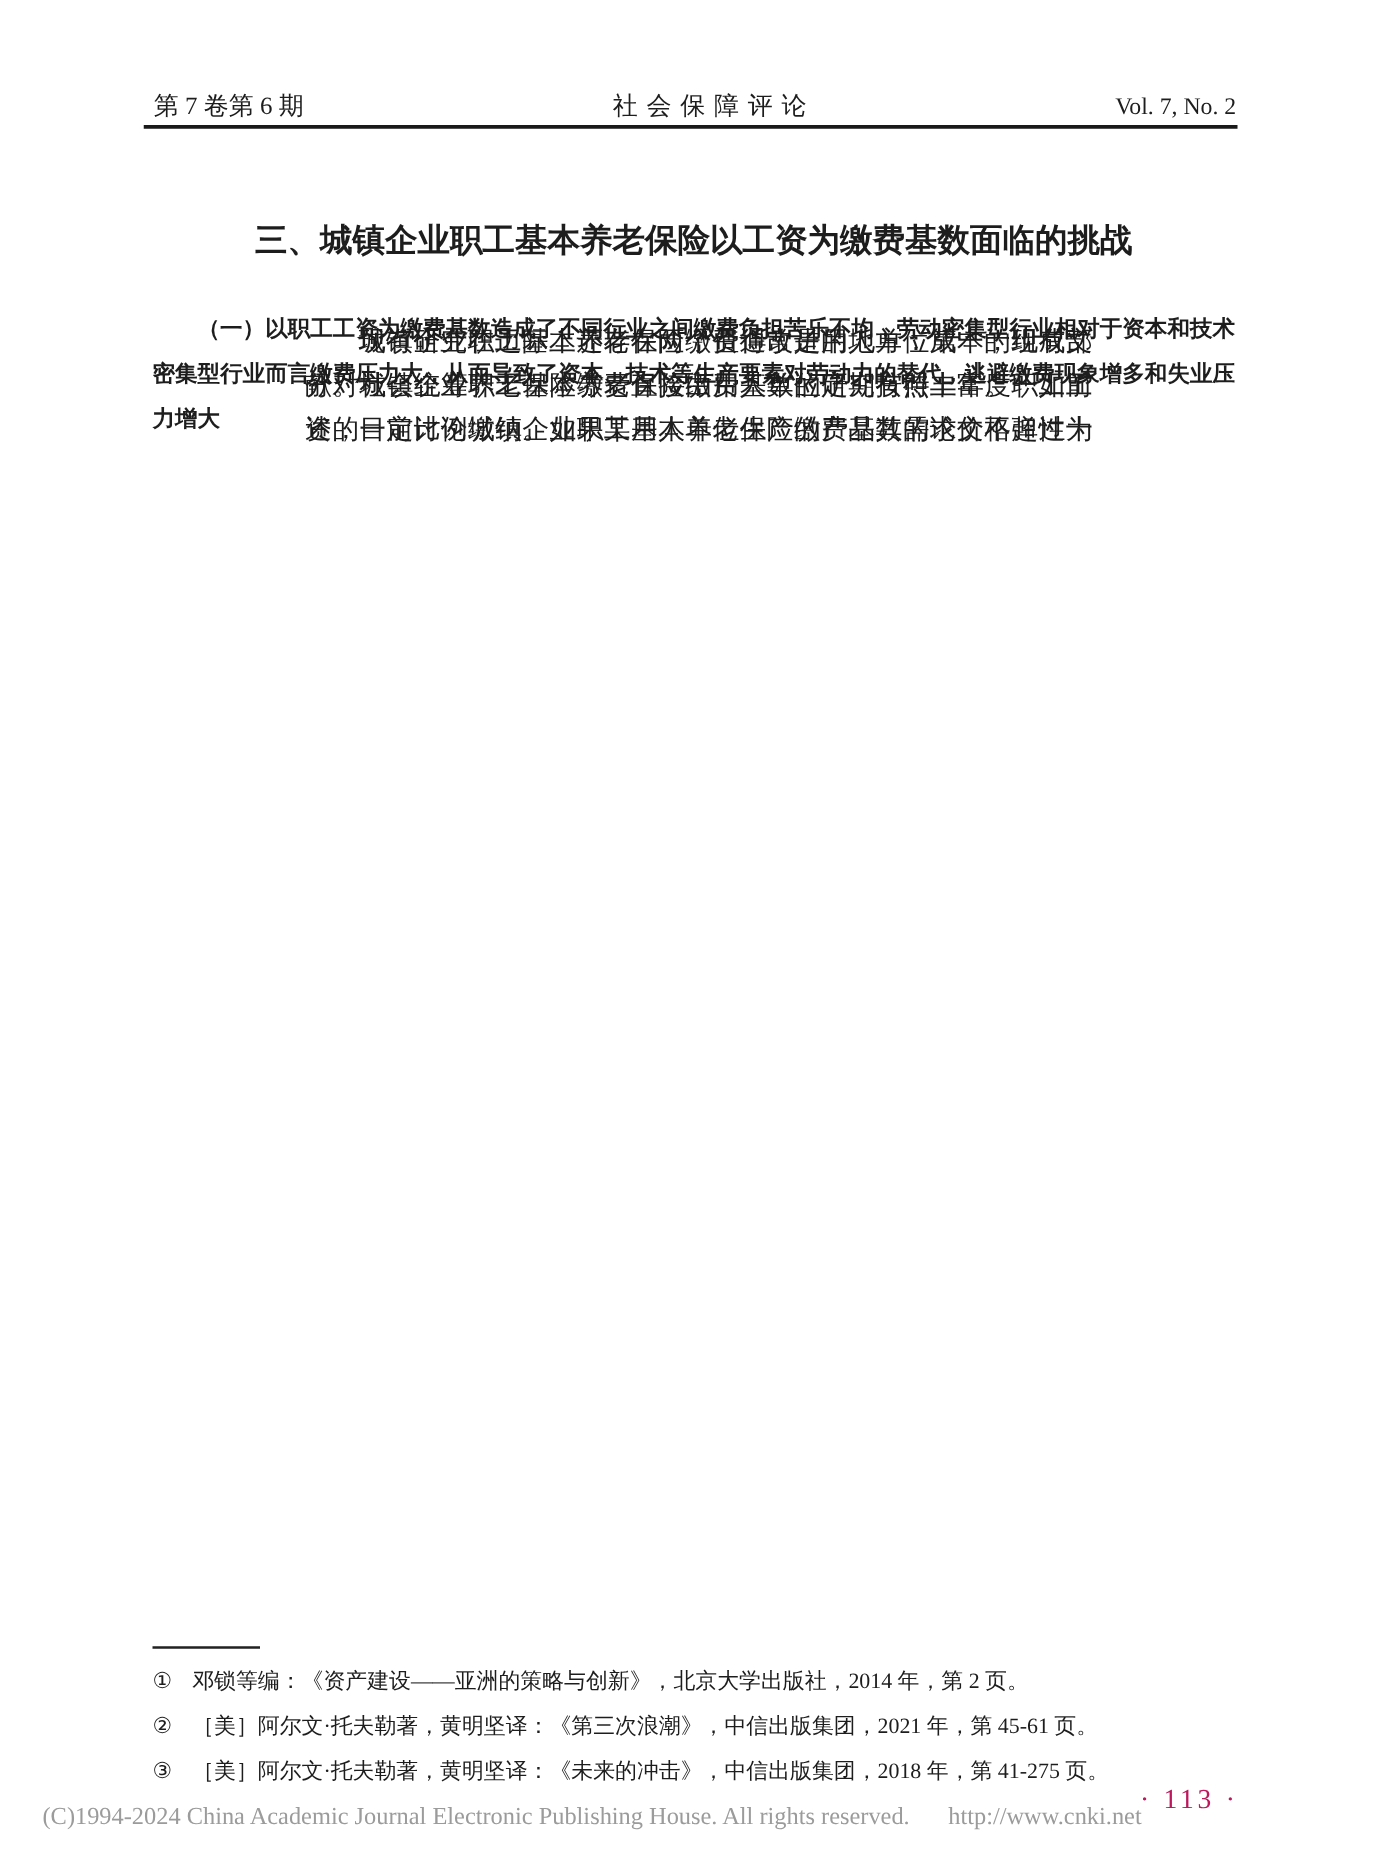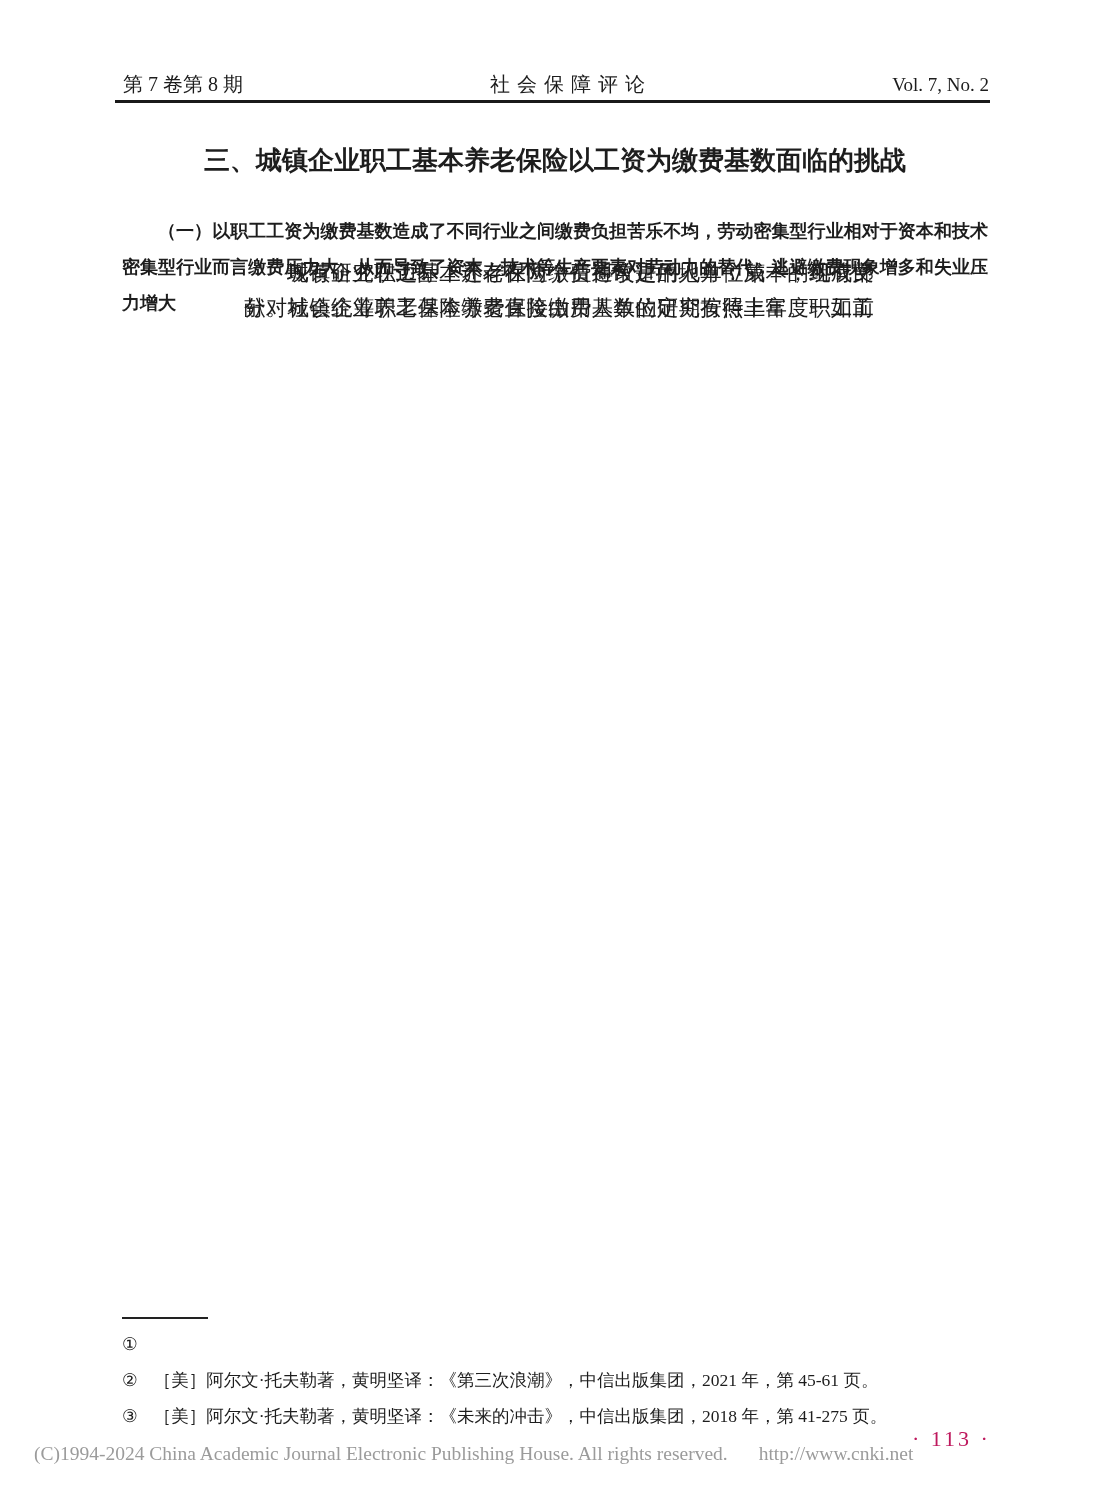--- a/index.html
+++ b/index.html
@@ -25,21 +25,21 @@
     position:absolute; top:128px; left:122px; right:114px;
     font-size:21.5px; line-height:35px; text-align:justify;
     max-height:1182px; overflow:hidden;
   }
   .para { margin:0; }
   .para.indent { text-indent:2em; }
   .para.section-heading {
     text-align:center; text-indent:0;
     font-family:"Liberation Sans","DejaVu Sans",sans-serif;
     font-weight:700; font-size:26px; line-height:40px;
-    margin-top:12px; margin-bottom:33px;
+    margin-top:44px; margin-bottom:33px;
   }
   .para.subsection-heading {
     font-family:"Liberation Sans","DejaVu Sans",sans-serif;
     font-weight:700; font-size:18px; line-height:36px;
     margin-bottom:6px;
   }
   
   .footnotes {
     position:absolute; top:1317px; left:122px; right:114px;
     font-size:17.5px; line-height:26px; text-align:justify;
@@ -57,38 +57,39 @@
     color:#9b9b9b; font-size:19.5px; white-space:nowrap;
   }
   .footer .url { margin-left:26px; color:#9b9b9b; text-decoration:none;text-align:right; }
 </style>
 </head>
 <body>
 
 <div class="page">
 
   <div class="header">
-    <span>第 7 卷第 8 期</span>
+    <span>第 7 卷第 6 期</span>
     <span class="journal">社会保障评论</span>
     <span class="en">Vol. 7, No. 2</span>
   </div>
   <div class="header-rule"></div>
 
   <div class="body">
       <p class="para body indent"><span>现有研究在边际上还存在两个值得改进的地方：第一，现有文献对城镇企业职工基本养老保险缴费基数的研究有待丰富。一如前述，目前讨论城镇企业职工基本养老保险缴费基数的论文不超过十篇。如何适应社会经济变化的新情况对缴费基数研究的文献还有待进一步丰富。第二，现有文献大部分认同以职工工资为缴费基数，对适应社会变迁要求的城镇企业职工基本养老保险缴费基数研究不足。</span></p>
       <p class="para section-heading"><span>三、城镇企业职工基本养老保险以工资为缴费基数面临的挑战</span></p>
       <p class="para subsection-heading indent"><span>（一）以职工工资为缴费基数造成了不同行业之间缴费负担苦乐不均，劳动密集型行业相对于资本和技术密集型行业而言缴费压力大，从而导致了资本、技术等生产要素对劳动力的替代，逃避缴费现象增多和失业压力增大</span></p>
       <p class="para body indent"><span>城镇企业职工基本养老保险缴费通常是用人单位成本的组成部分。社会统筹养老保险缴费直接由用人单位定期按照上年度职工工资的一定比例缴纳。如果某用人单位生产的产品其需求价格弹性为 0，则用人单位对其员工缴纳的社会统筹养老保险费用虽然表面上表现为用人单位的成本，但是用人单位可以通过对其销售产品加价把成本全部转嫁给消费者以补偿对员工缴纳社会统筹养老保险费用的支出，从而使该用人单位最终的利润并不受到影响，这时用人单位也就不会逃避缴纳社会统筹养老保险费用。现实的情况是几乎很少有产品的需求价格弹性为 0，绝大部分产品的需求价格弹性大于 0，所以用人单位对其员工缴纳的社会统筹养老保险费用就不能通过对销售产品加价的形式全部转嫁给消费者，用人单位对其员工缴纳的社会统筹养老保险费用必然有一部分构成成本，用人单位的利润必然会减少。在这种情况下，用人单位就容易逃避缴纳社会统筹养老保险费用。我国城镇企业职工基本养老保险的相关管理规定也明确地把用人单位为员工缴纳的社会统筹养老保险费用作为用人单位的成本税前列支。这种政策规定必然会减轻用人单位的负担，但是并不能否认用人单位缴纳的社会统筹养老保险费用是用人单位一部分成本的事实。因此，在既有的对用人单位缴纳社会统筹养老保险费用的税收政策优惠下，用人单位依然存在从尽可能减小成本和增加利润的角度出发逃避缴纳社会统筹养老保险费用的动机。我国关于用人单位缴纳社会统筹养老保险费用的税收优惠措施在城镇企业职工基本养老保险制度实施之初就实施了，但是现实中依然有用人单位逃避缴纳社会统筹养老保险费用就是</span></p>
     </div>
 
   <div class="footnotes">
     <div class="footnote-rule"></div>
     <div>
         <p class="footnote">
           <span class="marker">①</span>
+          <span>邓锁等编：《资产建设——亚洲的策略与创新》，北京大学出版社，2014 年，第 2 页。</span>
         </p>
         <p class="footnote">
           <span class="marker">②</span>
           <span>［美］阿尔文·托夫勒著，黄明坚译：《第三次浪潮》，中信出版集团，2021 年，第 45-61 页。</span>
         </p>
         <p class="footnote">
           <span class="marker">③</span>
           <span>［美］阿尔文·托夫勒著，黄明坚译：《未来的冲击》，中信出版集团，2018 年，第 41-275 页。</span>
         </p>
       </div>

